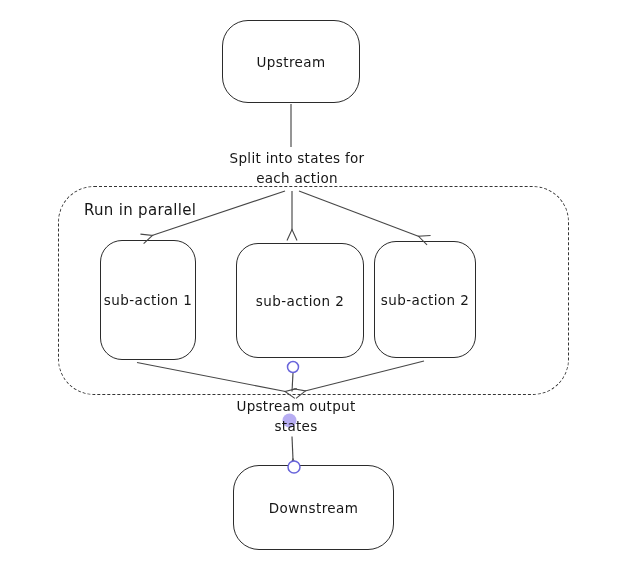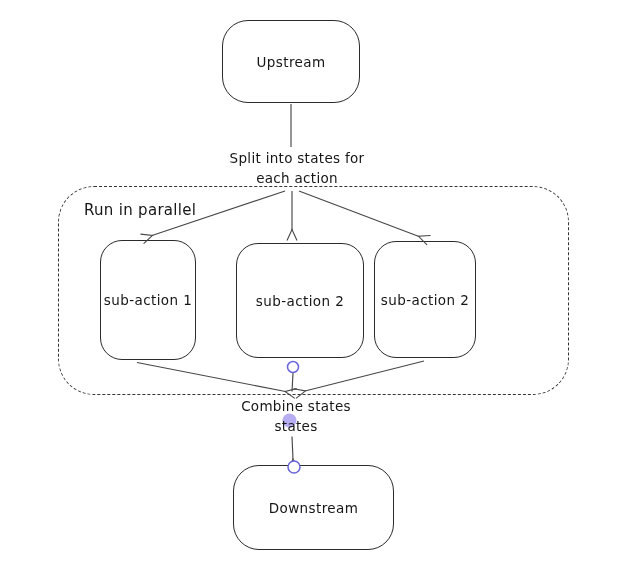--- a/index.html
+++ b/index.html
@@ -125,21 +125,21 @@
 
     <div class="node" id="node-downstream">
       <span class="node-label">Downstream</span>
     </div>
   </div>
 
   <div class="layer z-text" style="pointer-events:none;">
     <div class="annotation" id="split-annotation">Split into states for
 each action</div>
     <div id="group-label">Run in parallel</div>
-    <div class="annotation" id="combine-annotation">Combine states
+    <div class="annotation" id="combine-annotation">Upstream output
 states</div>
   </div>
 
   <svg class="layer z-lines" viewBox="0 0 622 577">
     <defs>
       <marker id="arrowhead" markerUnits="userSpaceOnUse" markerWidth="16" markerHeight="16" viewBox="-2 -7 16 14" refX="0.5" refY="0" orient="auto">
         <path d="M11,-5 L0,0 L11,5" fill="none" stroke="#474747" stroke-width="1.1"></path>
       </marker>
     </defs>
 

